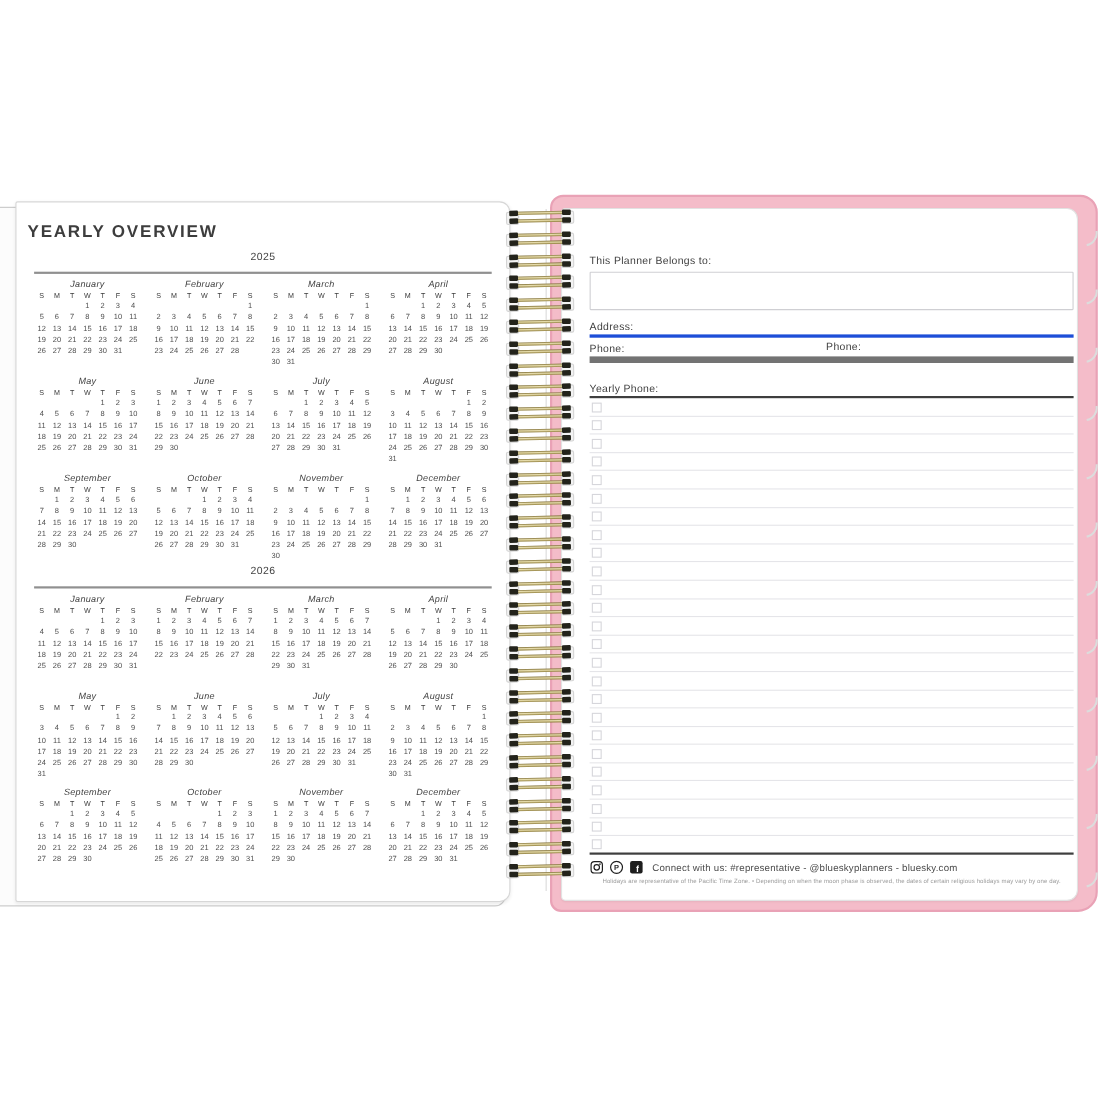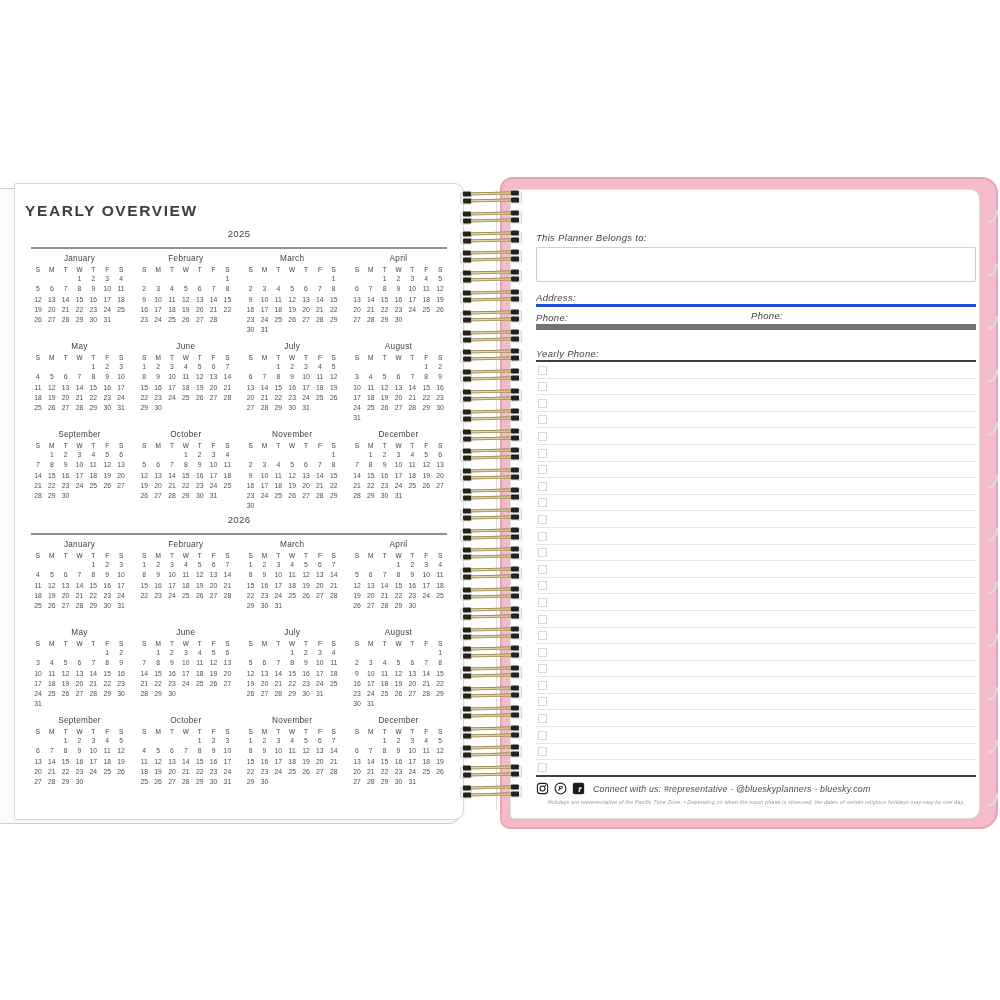--- a/index.html
+++ b/index.html
@@ -13,36 +13,36 @@
     background:#ffffff;border:1px solid #d7d7d7;border-radius:2px 10px 10px 2px;
     box-shadow:0 1px 3px rgba(0,0,0,.07);z-index:2;}
   .page-title{position:absolute;left:10px;top:18px;font-size:15.5px;font-weight:bold;
     letter-spacing:1.6px;color:#3d3d3d;}
   .year-label{position:absolute;left:16px;width:416px;text-align:center;
     font-size:9.5px;color:#3f3f3f;letter-spacing:.4px;}
   .year-rule{position:absolute;left:16px;width:416px;height:2px;background:#909090;}
   .months-grid{position:absolute;left:16px;width:416px;display:grid;
     grid-template-columns:repeat(4,97px);justify-content:space-between;row-gap:5px;}
   .month{height:83px;}
-  .month-name{height:12px;line-height:12px;text-align:center;font-size:8.2px;color:#3e3e3e;letter-spacing:.3px;}
+  .month-name{height:12px;line-height:12px;text-align:center;font-size:8.2px;color:#3e3e3e;letter-spacing:.3px;font-style:italic;}
   .dow-row{display:grid;grid-template-columns:repeat(7,1fr);height:9px;}
   .dow{font-size:6.5px;line-height:9px;text-align:center;color:#3c3c3c;}
   .days{display:grid;grid-template-columns:repeat(7,1fr);grid-auto-rows:10.3px;}
   .day{font-size:6.8px;line-height:10.3px;text-align:center;color:#4e4e4e;}
   #grid-2025{top:69px;} #grid-2026{top:355px;}
   #label-2025{top:44px;} #label-2026{top:330px;}
   #rule-2025{top:63px;}  #rule-2026{top:349px;}
 
   
   .pink-cover{position:absolute;left:500px;top:177px;width:498px;height:652px;
     background:#f4bcc9;border:2px solid #e9a2b6;border-radius:12px 16px 18px 10px;
     box-sizing:border-box;z-index:2;}
   .right-page{position:absolute;left:510px;top:189px;width:468px;height:628px;
     background:#ffffff;border:1px solid #e2e2e2;border-radius:4px 10px 10px 4px;
-    box-shadow:0 1px 2px rgba(0,0,0,.06);z-index:3;font-style:italic;}
+    box-shadow:0 1px 2px rgba(0,0,0,.06);z-index:3;}
   .rp-content{position:absolute;left:25px;right:3px;top:0;}
   .field-label{font-size:9.5px;color:#3f3f3f;letter-spacing:.3px;}
   .belongs-label{display:block;margin-top:42px;height:12px;line-height:12px;}
   .belongs-box{height:33px;margin-top:3px;border:1px solid #cfcfd3;border-radius:1px;background:#fff;}
   .address-row{margin-top:5px;height:17px;line-height:17px;border-bottom:3px solid #1d4ed8;}
   .phone-row{position:relative;height:17px;line-height:17px;border-bottom:6px solid #737373;}
   .email-label{position:absolute;left:215px;top:0;}
   .goals-header{margin-top:13px;height:17px;line-height:17px;border-bottom:2px solid #3e3e3e;}
   .goal-row{position:relative;height:16.6px;border-bottom:1px solid #e5e5e9;box-sizing:border-box;}
   .goal-row.last{border-bottom:2px solid #3e3e3e;}

